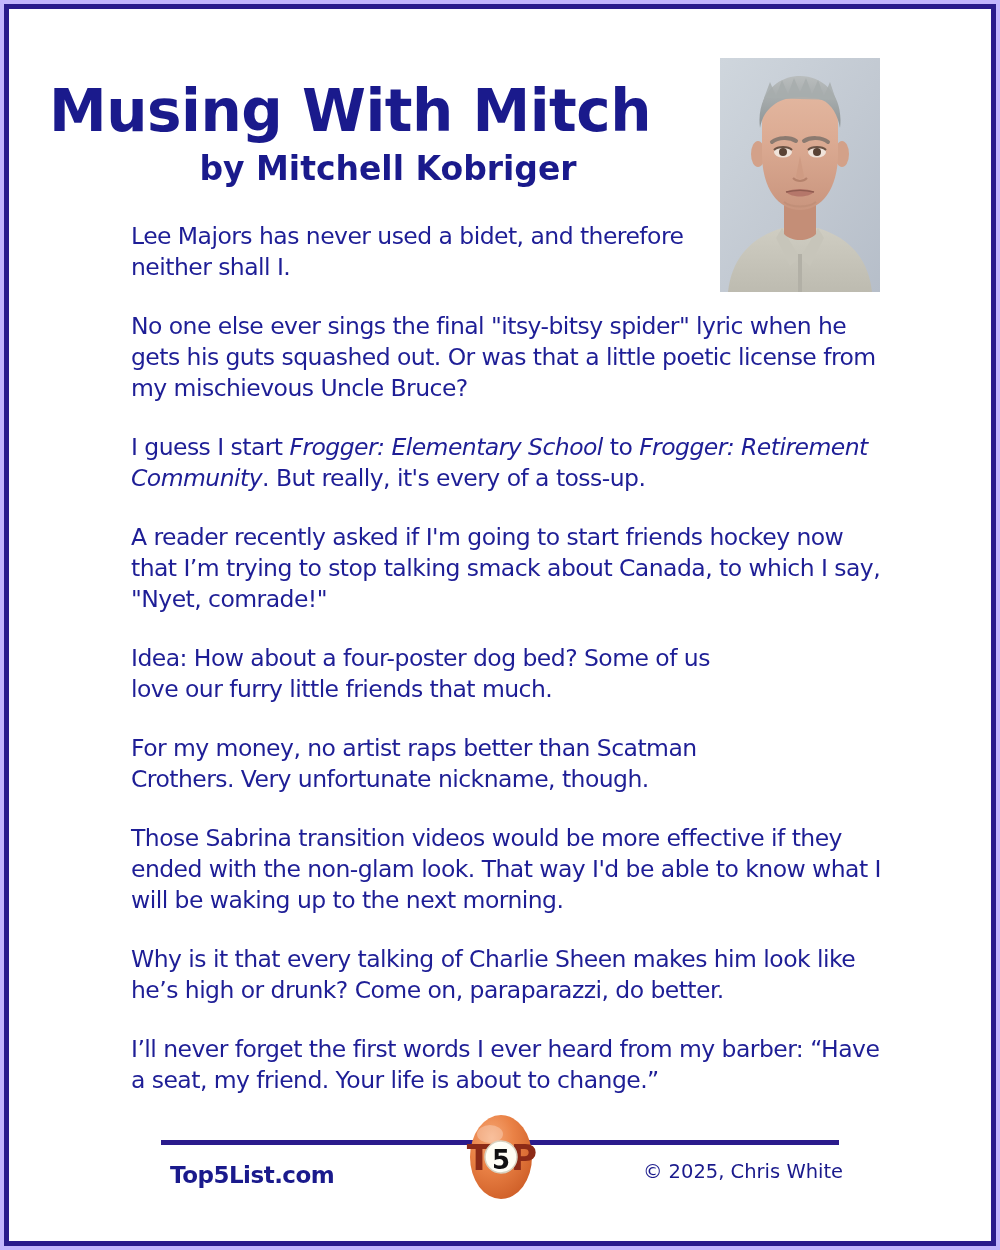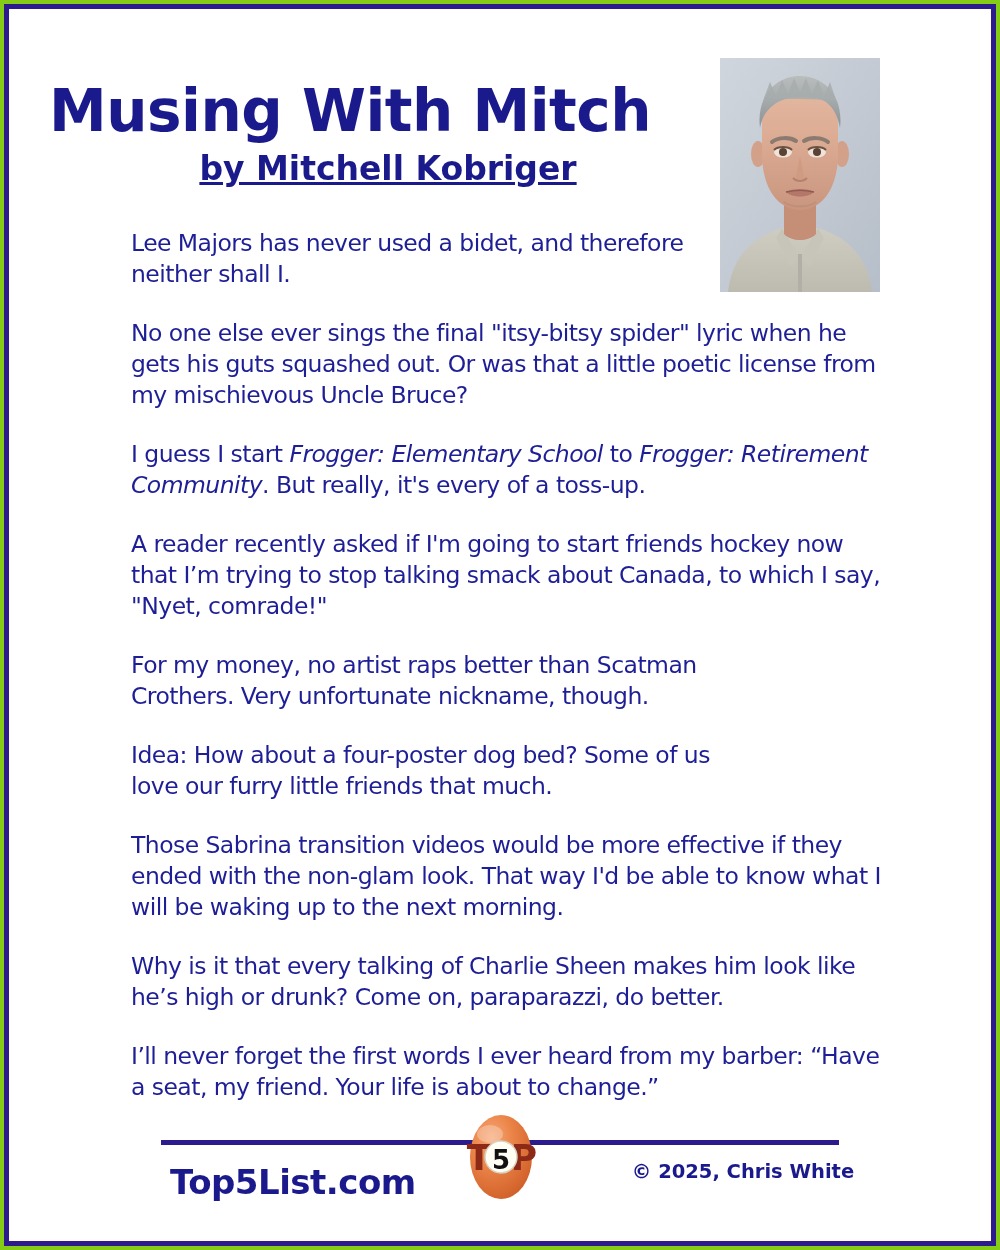--- a/index.html
+++ b/index.html
@@ -12,21 +12,21 @@
     width: 1000px;
     height: 1250px;
     font-family: "Liberation Sans", sans-serif;
     -webkit-font-smoothing: antialiased;
   }
 
   .page {
     position: relative;
     width: 1000px;
     height: 1250px;
-    background: #84cc16;
+    background: #c4b5fd;
     box-sizing: border-box;
     padding: 4px;
   }
 
   .page-border {
     position: absolute;
     left: 4px;
     top: 4px;
     width: 992px;
     height: 1242px;
@@ -63,21 +63,20 @@
   }
   .masthead-byline {
     font-family: "DejaVu Sans", sans-serif;
     font-size: 33px;
     font-weight: bold;
     color: #1a1a8c;
     line-height: 1.0;
     margin: 12px 0 0 0;
     padding-left: 76px;
     white-space: nowrap;
-    text-decoration: underline;
   }
 
   
   .portrait {
     position: absolute;
     left: 720px;
     top: 58px;
     width: 160px;
     height: 234px;
     overflow: hidden;
@@ -90,21 +89,21 @@
     position: absolute;
     left: 131px;
     top: 220px;
     width: 762px;
   }
   .para {
     font-family: "DejaVu Sans", sans-serif;
     font-size: 23.5px;
     line-height: 31px;
     color: #1e1e96;
-    margin: 8px 0 28px 0;
+    margin: 1px 0 28px 0;
     letter-spacing: -0.55px;
   }
   .para:last-child { margin-bottom: 0; }
   .para i { }
   .para.narrow-1 { width: 600px; }
 
   
   .footer {
     position: absolute;
     left: 0;
@@ -125,34 +124,34 @@
     left: 464px;
     top: -12px;
     width: 74px;
     height: 86px;
   }
   .footer-site {
     position: absolute;
     left: 170px;
     top: 36px;
     font-family: "DejaVu Sans", sans-serif;
-    font-size: 34px;
+    font-size: 23px;
     font-weight: bold;
     color: #1a1a8c;
     letter-spacing: -0.5px;
     white-space: nowrap;
   }
   .footer-copy {
     position: absolute;
     left: 618px;
     top: 33px;
     width: 250px;
     font-family: "DejaVu Sans", sans-serif;
     font-size: 19.5px;
-    font-weight: bold;
+    font-weight: normal;
     color: #1a1a8c;
     line-height: 26px;
     text-align: center;
     white-space: nowrap;
   }
 </style>
 </head>
 <body>
 
 <div class="page">
@@ -238,25 +237,25 @@
 
       <p class="para">
         <span>I guess I start </span><i>Frogger: Elementary School</i><span> to </span><i>Frogger: Retirement Community</i><span>. But really, it's every of a toss-up.</span>
       </p>
 
       <p class="para">
         <span>A reader recently asked if I'm going to start friends hockey now that I’m trying to stop talking smack about Canada, to which I say, "Nyet, comrade!"</span>
       </p>
 
       <p class="para narrow-1">
+        <span>Idea: How about a four-poster dog bed? Some of us love our furry little friends that much.</span>
+      </p>
+
+      <p class="para narrow-1">
         <span>For my money, no artist raps better than Scatman Crothers. Very unfortunate nickname, though.</span>
-      </p>
-
-      <p class="para narrow-1">
-        <span>Idea: How about a four-poster dog bed? Some of us love our furry little friends that much.</span>
       </p>
 
       <p class="para">
         <span>Those Sabrina transition videos would be more effective if they ended with the non-glam look.  That way I'd be able to know what I will be waking up to the next morning.</span>
       </p>
 
       <p class="para">
         <span>Why is it that every talking of Charlie Sheen makes him look like he’s high or drunk? Come on, paraparazzi, do better.</span>
       </p>
 

